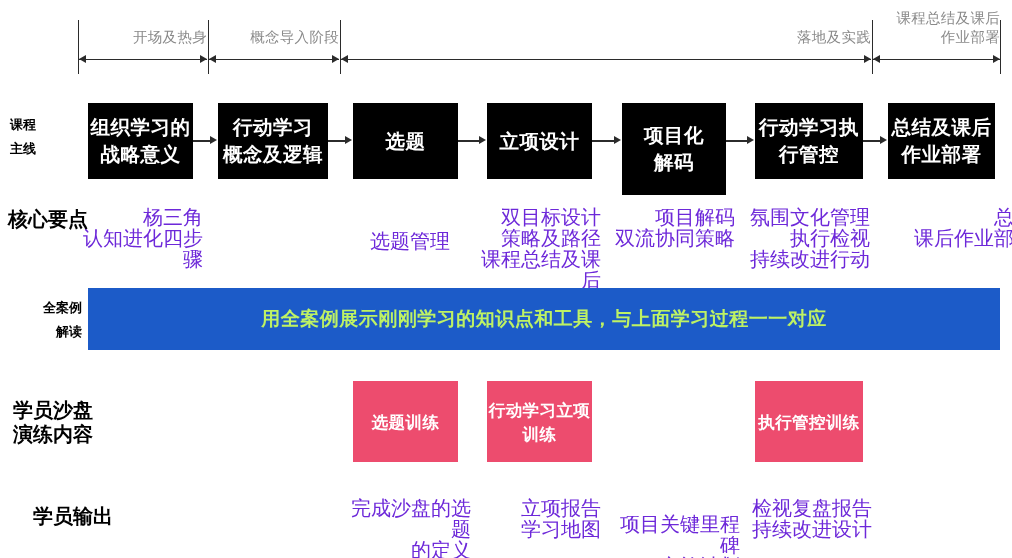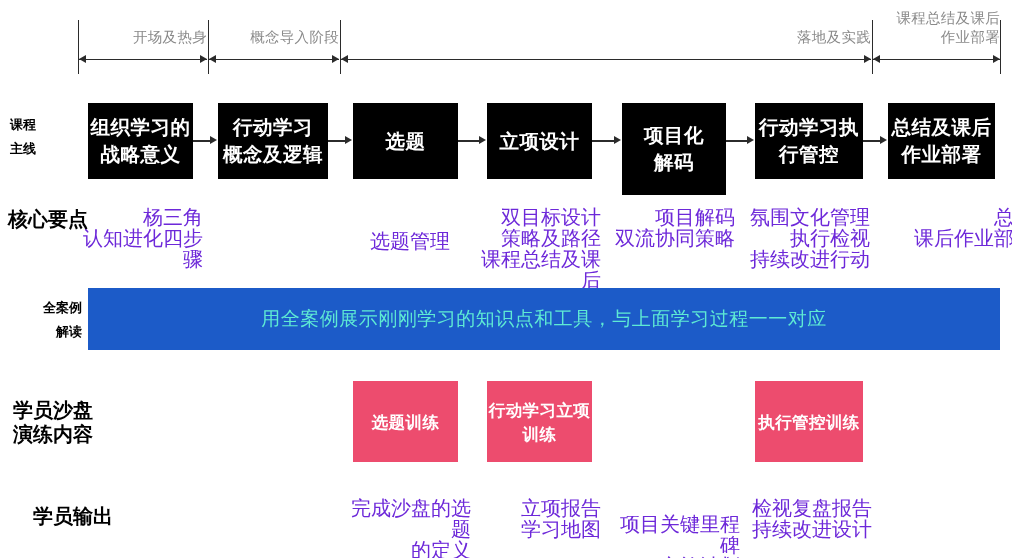--- a/index.html
+++ b/index.html
@@ -92,25 +92,25 @@
     color: #6d28d9;
     font-size: 20px;
     line-height: 21px;
     white-space: pre-line;
   }
 
   
   .banner {
     position: absolute;
     background: #1C5BC8;
-    color: #5eead4;
+    color: #bef264;
     display: flex;
     align-items: center;
     justify-content: center;
-    font-weight: normal;
+    font-weight: bold;
     font-size: 19px;
     letter-spacing: .5px;
   }
 
   
   .pnk {
     position: absolute;
     background: #ED4C6E;
     color: #ffffff;
     display: flex;

